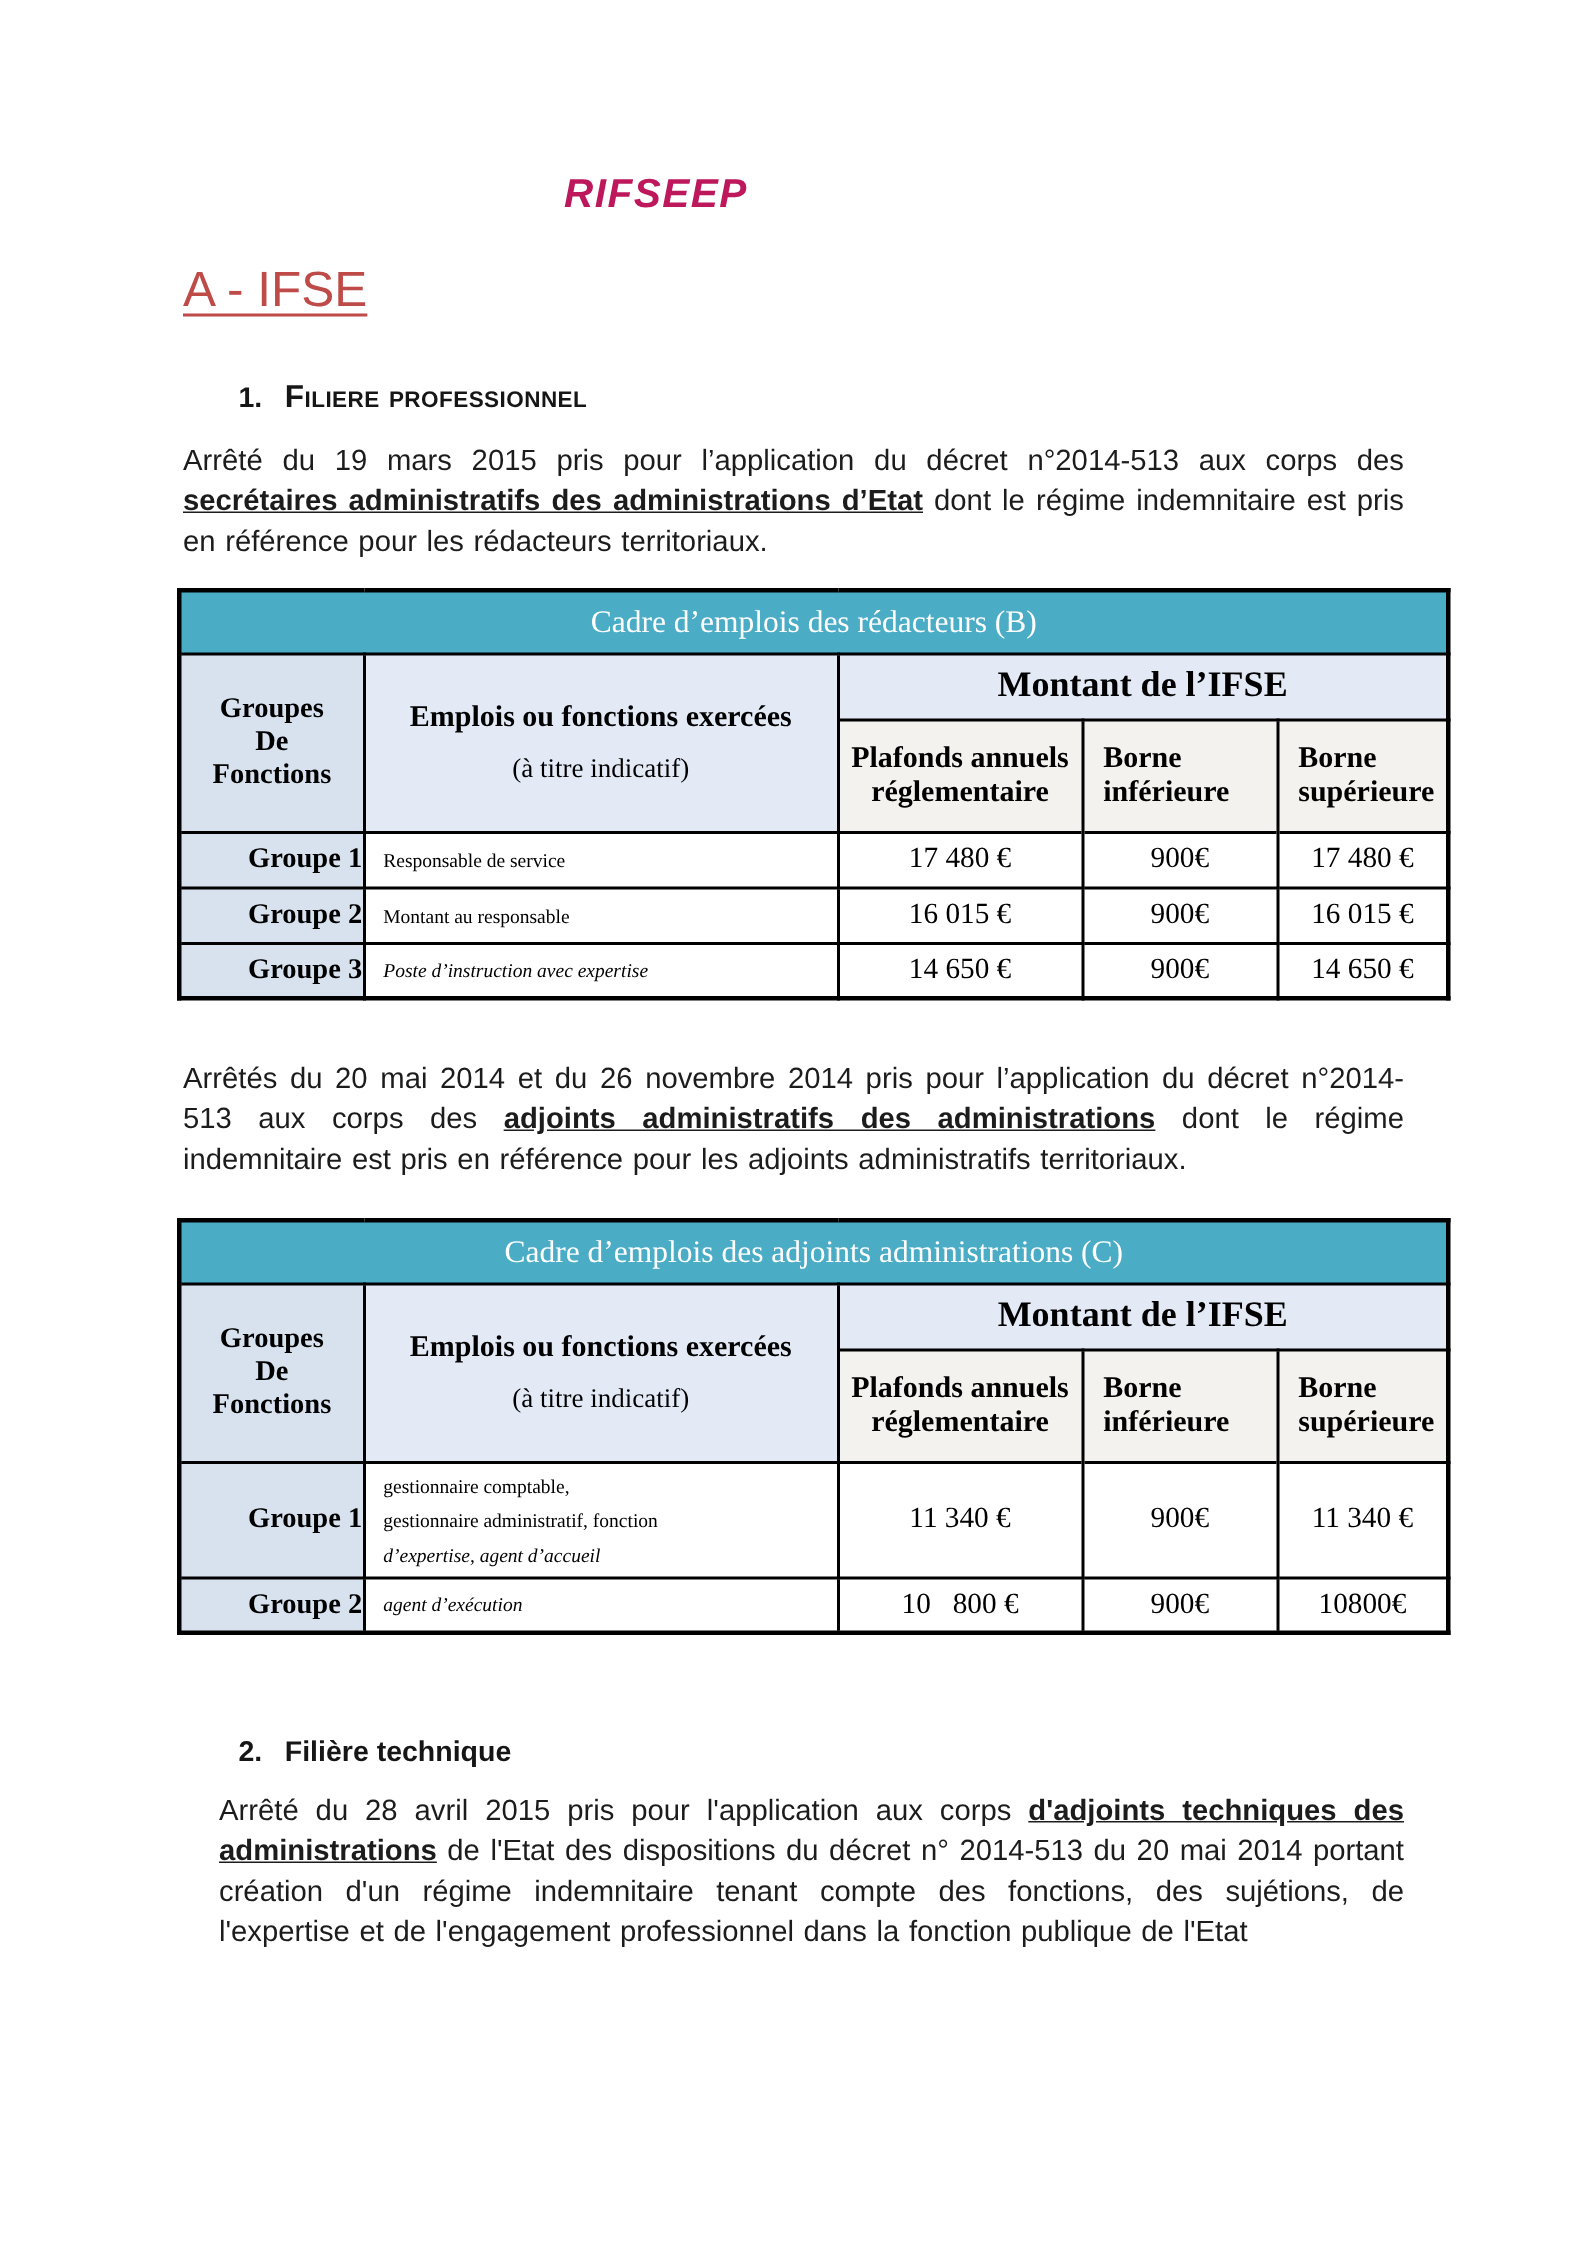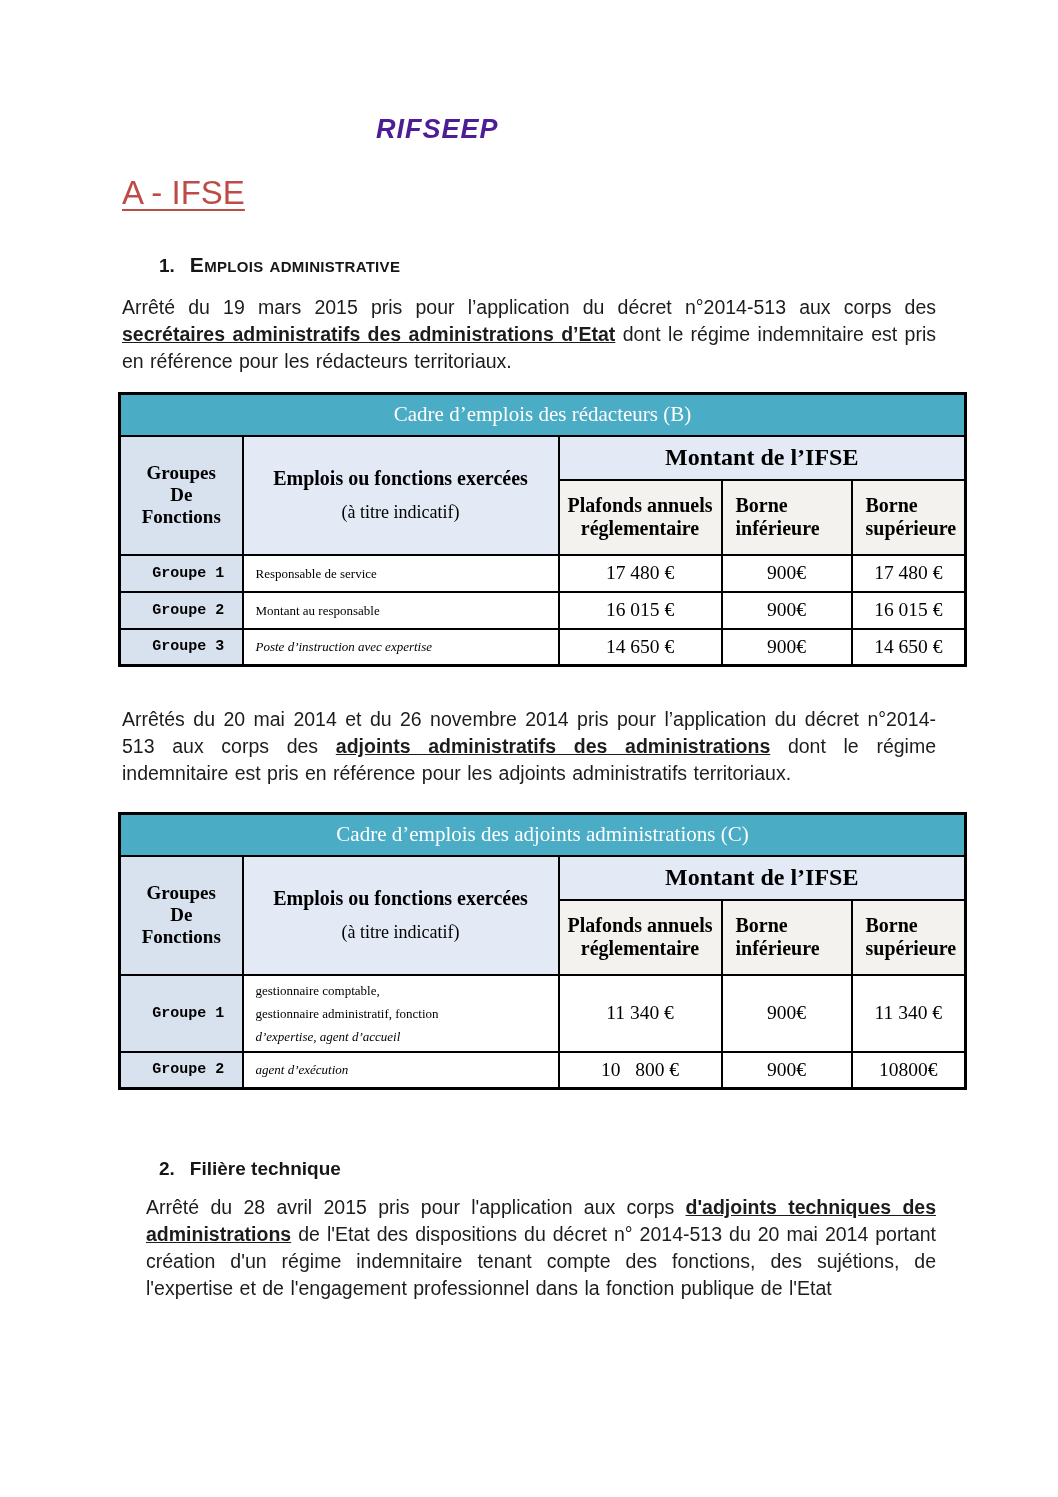--- a/index.html
+++ b/index.html
@@ -4,21 +4,21 @@
 <style>
   * { margin:0; padding:0; box-sizing:border-box; }
   html,body { background:#ffffff; }
   .page {
     position:relative; width:1058px; height:1497px; background:#ffffff;
     font-family:"Liberation Sans", sans-serif; color:#1b1b1b; overflow:hidden;
   }
 
   .doc-title {
     position:absolute; left:376px; top:114px;
-    font-weight:bold; font-style:italic; font-size:27px; letter-spacing:1px; color:#4c1d95;
+    font-weight:bold; font-style:italic; font-size:27px; letter-spacing:1px; color:#be185d;
   }
 
   .heading-a {
     position:absolute; left:122px; top:174px;
     font-size:33px; color:var(--heading-red, #BE4B48);
     text-decoration:underline; text-underline-offset:5px; text-decoration-thickness:2px;
   }
 
   .subheading { position:absolute; font-weight:bold; font-size:19px; color:#161616; }
   .subheading .num { display:inline-block; margin-right:15px; }
@@ -70,40 +70,40 @@
   tr.subhdr th {
     background:var(--subheader-bg, #f3f2ee); height:75px; font-size:20px; font-weight:bold;
     border-bottom:2px dashed #333;
   }
   .plafond { text-align:center; white-space:pre-line; }
   .borne   { text-align:left; padding-left:13px; white-space:pre-line; }
 
   tr.brow { height:37px; }
   tr.brow-tall { height:72px; }
   .gcell {
-    background:var(--header-blue-dark, #d8e2ef); font-weight:bold; text-align:center;
-    padding-left:14px; font-size:15px; border-right:3px solid #000;font-family:Liberation Mono, monospace;
+    background:var(--header-blue-dark, #d8e2ef); font-weight:bold; text-align:right;
+    padding-left:14px; font-size:19px; border-right:3px solid #000;
   }
   .fcell {
     text-align:left; padding:3px 8px 3px 12px; font-size:13px; white-space:pre-line;
     border-right:3px solid #000; line-height:23px;
   }
   .vcell { text-align:center; font-size:19.5px; }
 </style>
 </head>
 <body>
 
 <div class="page">
 
   <div class="doc-title">RIFSEEP</div>
 
   <div class="heading-a">A - IFSE</div>
 
   <div class="subheading sh1">
-    <span class="num">1.</span><span class="label">Emplois administrative</span>
+    <span class="num">1.</span><span class="label">Filiere professionnel</span>
   </div>
 
   <p class="para p1"><span>Arrêté du 19 mars 2015 pris pour l’application du décret n°2014-513 aux corps des </span><span class="b u">secrétaires administratifs des administrations d’Etat</span><span> dont le régime indemnitaire est pris en référence pour les rédacteurs territoriaux.</span></p>
 
   <div class="tbl-wrap tw1">
     <table class="ifse">
       <colgroup>
           <col style="width:123px">
           <col style="width:316px">
           <col style="width:163px">

